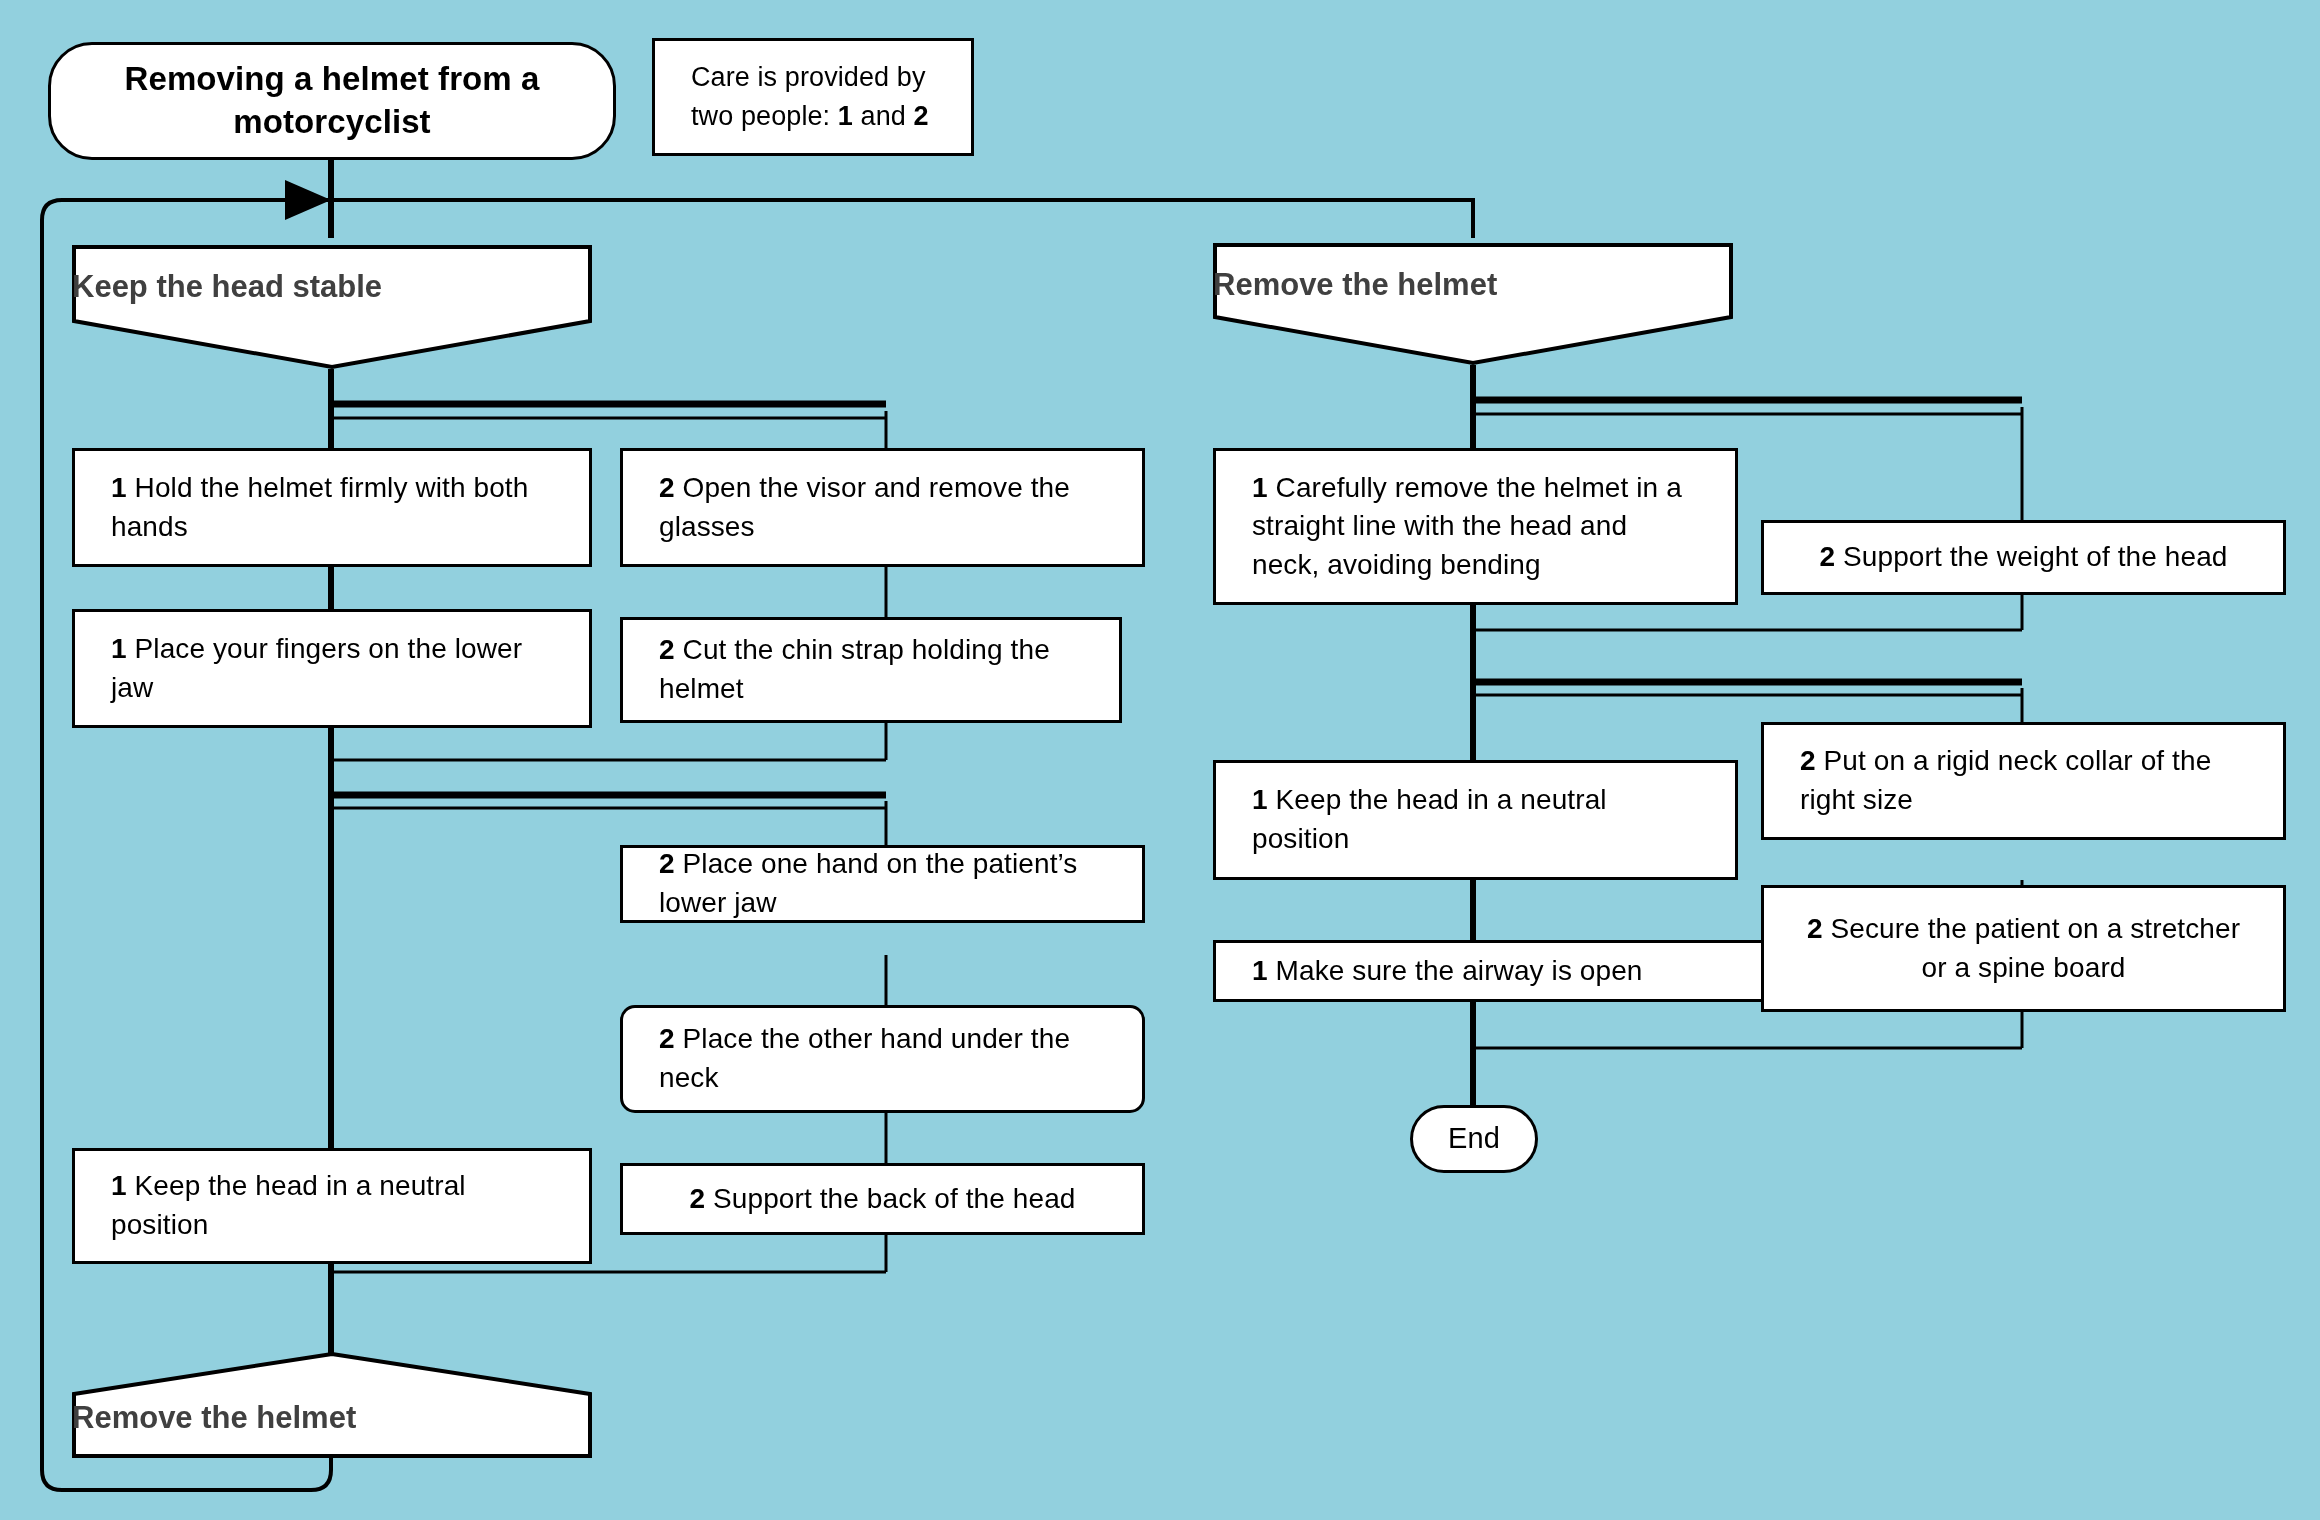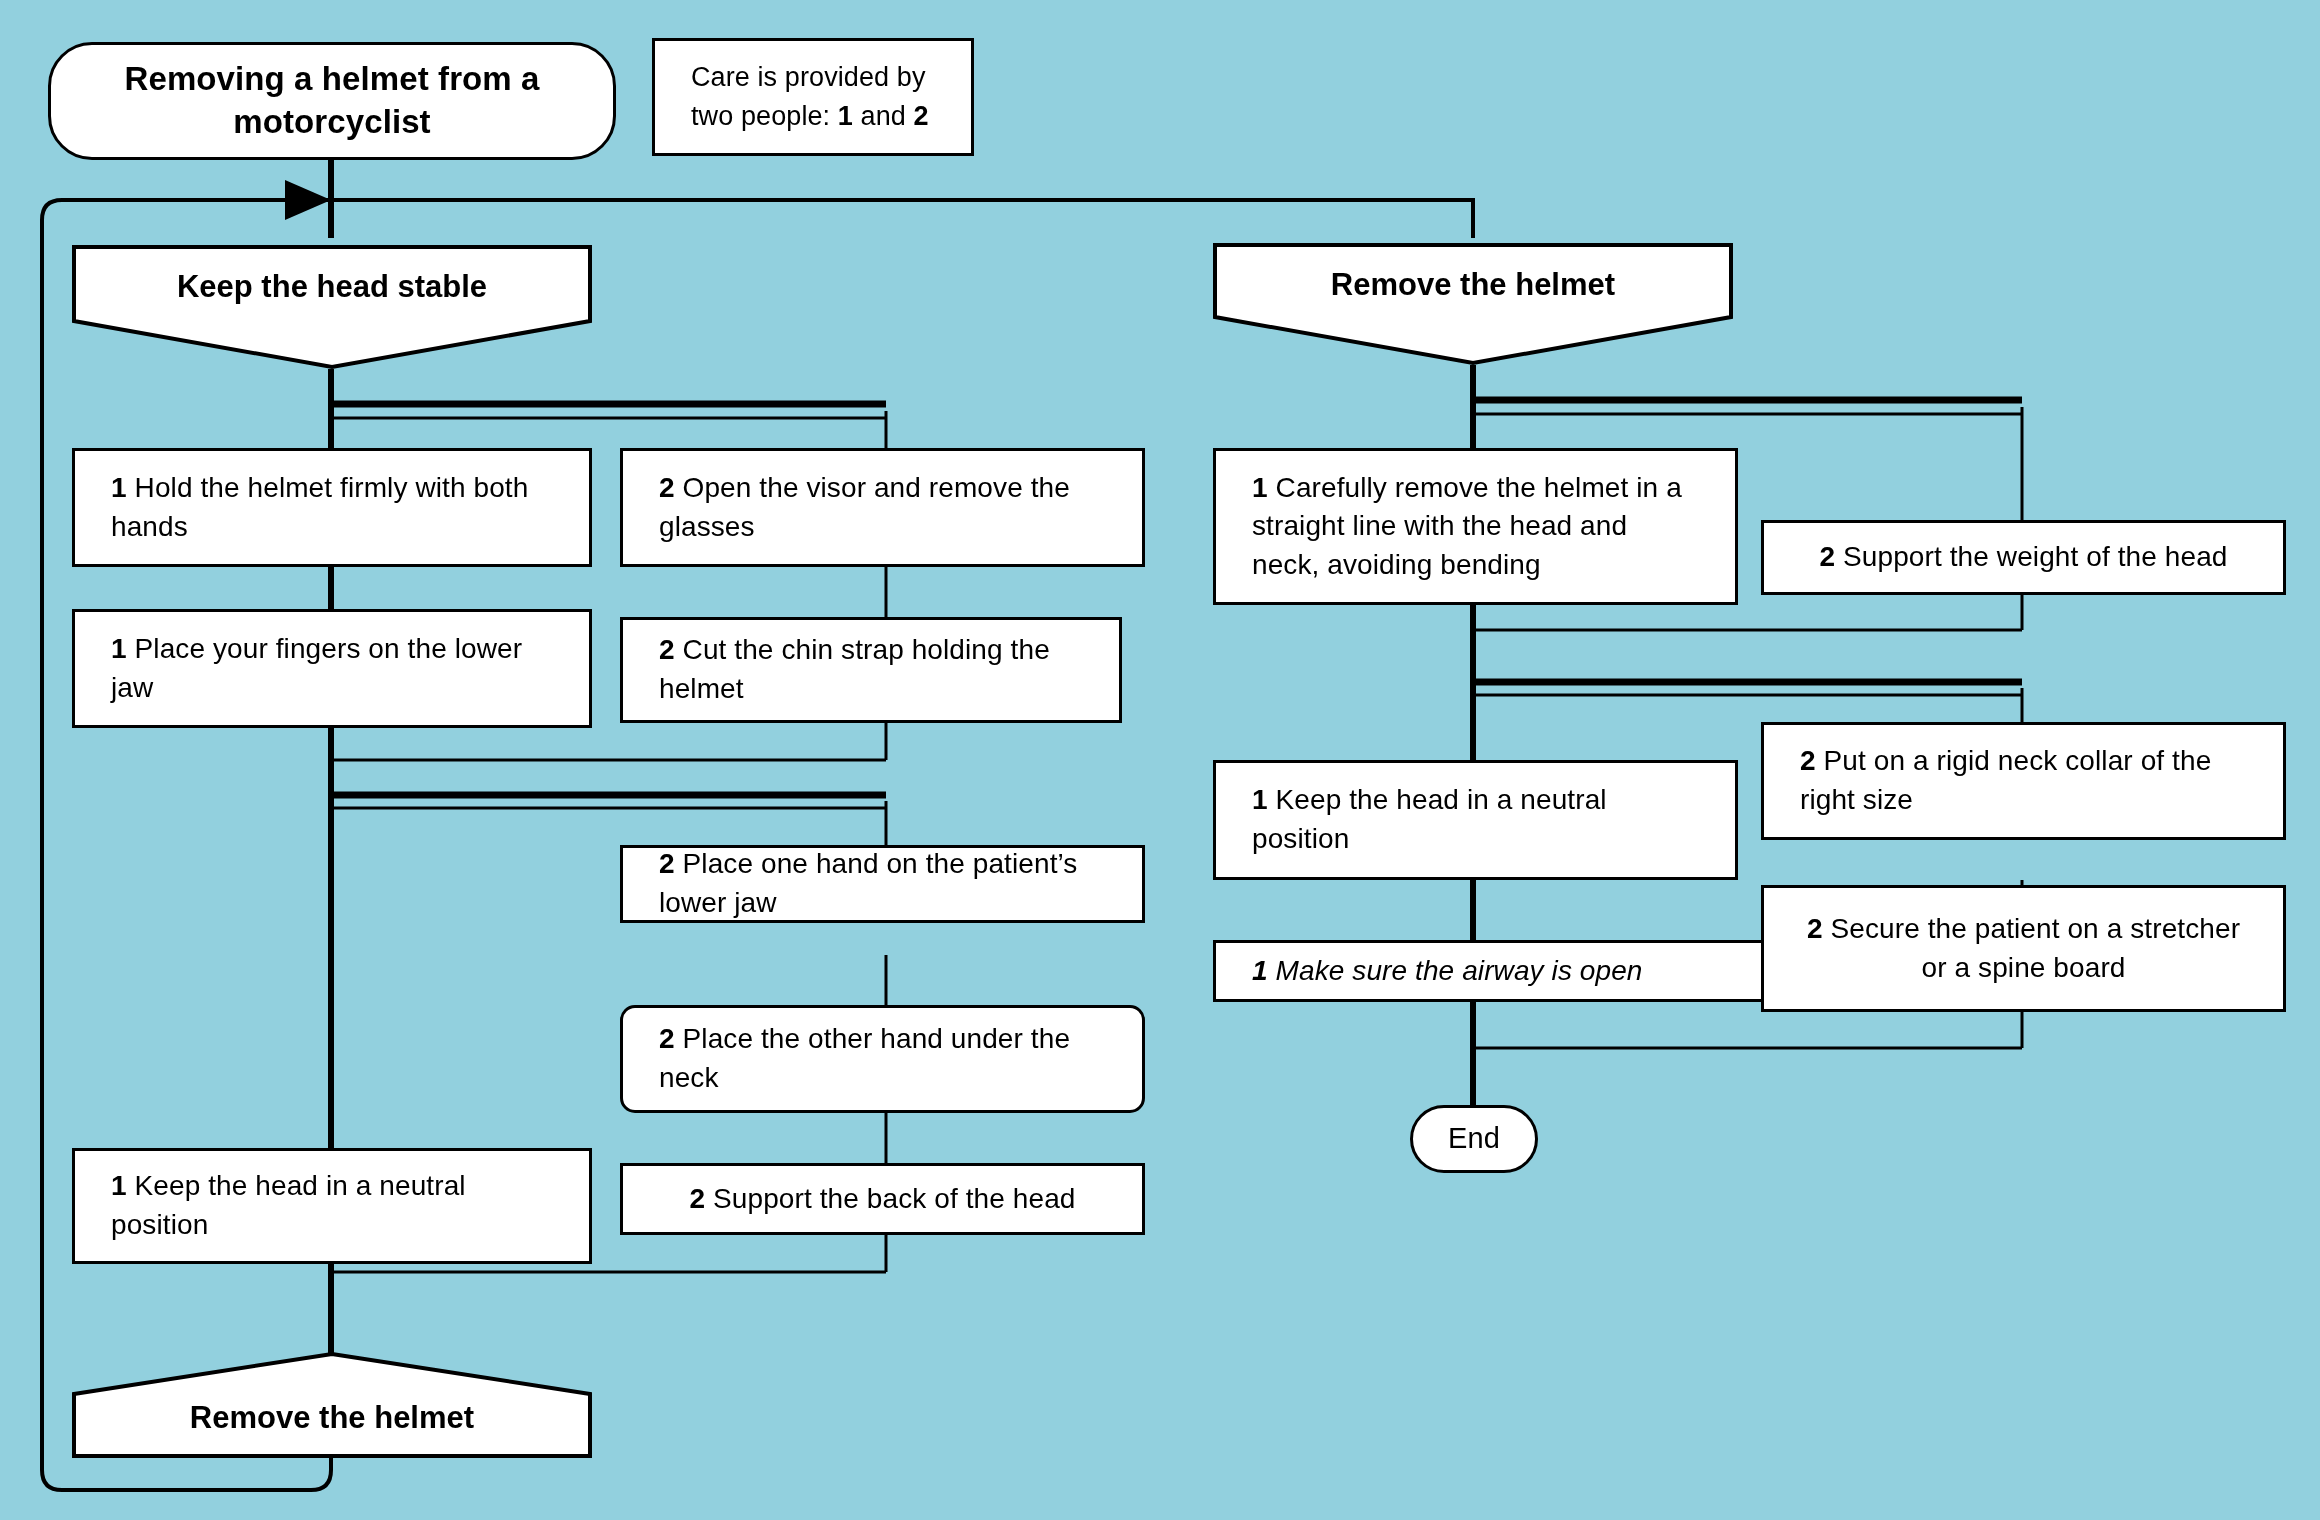--- a/index.html
+++ b/index.html
@@ -66,24 +66,24 @@
   }
   
   .shape-wrap {
     position: absolute;
   }
   .shape-wrap svg { display: block; }
   .shape-label {
     position: absolute;
     left: 0;
     width: 100%;
-    text-align: center;
+    text-align: left;
     font-weight: bold;
     font-size: 31px;
-    color: #000000;
+    color: #404040;
     pointer-events: none;
   }
   .note .txt { font-size: 27px; line-height: 1.45; }
 </style>
 </head>
 <body style="background: rgb(146, 208, 222);">
 
 <div id="stage">
 
   <svg class="edges" viewBox="0 0 2320 1520">
@@ -211,21 +211,21 @@
   </div>
 
   <div class="node" style="left:1213px; top:448px; width:525px; height:157px;">
     <div class="txt"><b class="num">1</b><span> Carefully remove the helmet in a straight line with the head and neck, avoiding bending</span></div>
   </div>
 
   <div class="node" style="left:1213px; top:760px; width:525px; height:120px;">
     <div class="txt"><b class="num">1</b><span> Keep the head in a neutral position</span></div>
   </div>
 
-  <div class="node" style="left:1213px; top:940px; width:611px; height:62px;font-style:italic;">
+  <div class="node" style="left:1213px; top:940px; width:611px; height:62px;">
     <div class="txt"><b class="num">1</b><span> Make sure the airway is open</span></div>
   </div>
 
   <div class="node center" style="left:1761px; top:520px; width:525px; height:75px;">
     <div class="txt"><b class="num">2</b><span> Support the weight of the head</span></div>
   </div>
 
   <div class="node" style="left:1761px; top:722px; width:525px; height:118px;">
     <div class="txt"><b class="num">2</b><span> Put on a rigid neck collar of the right size</span></div>
   </div>

